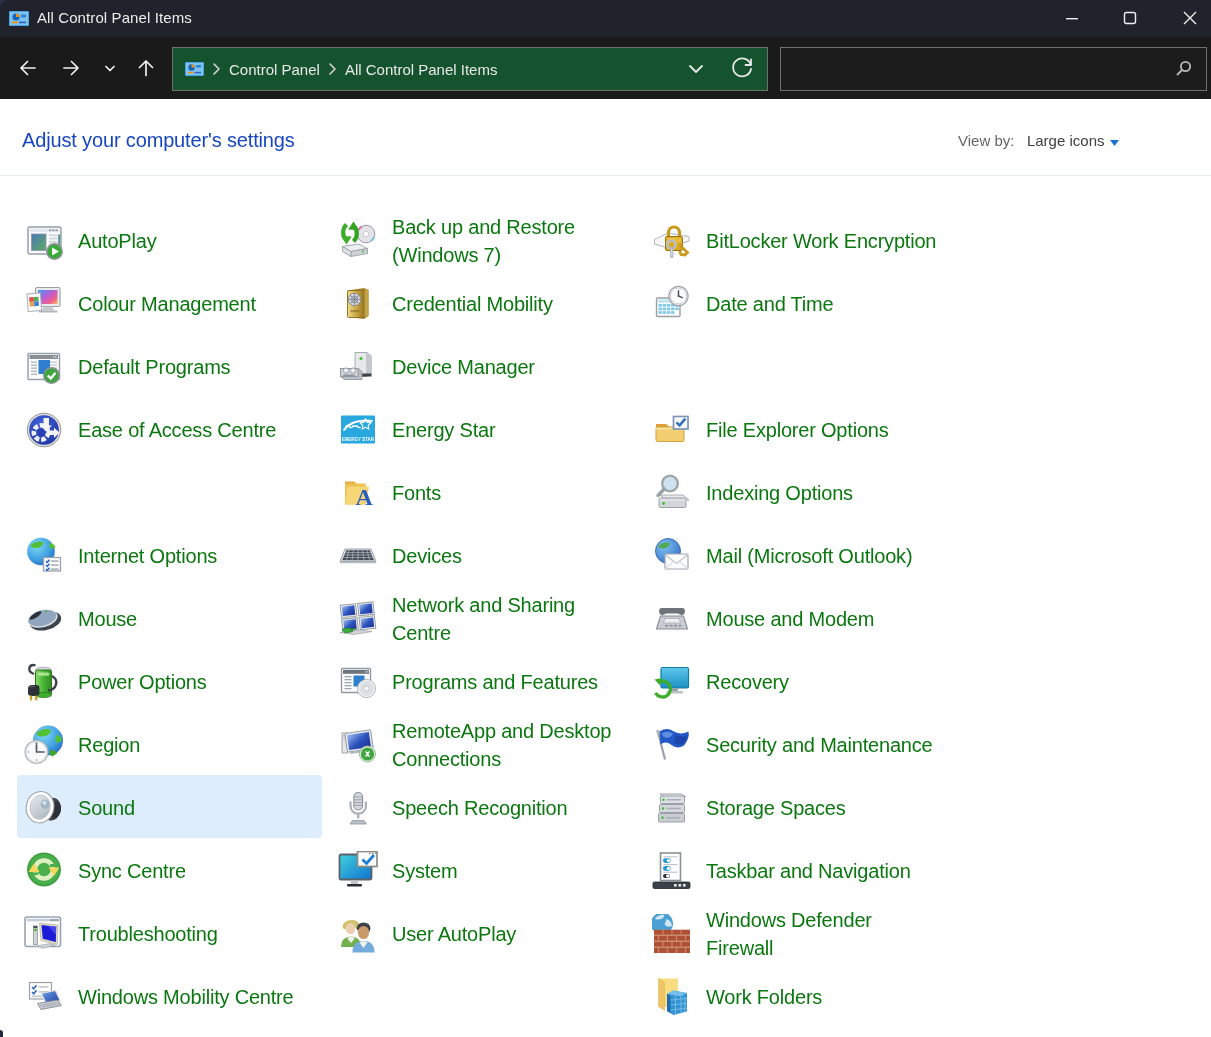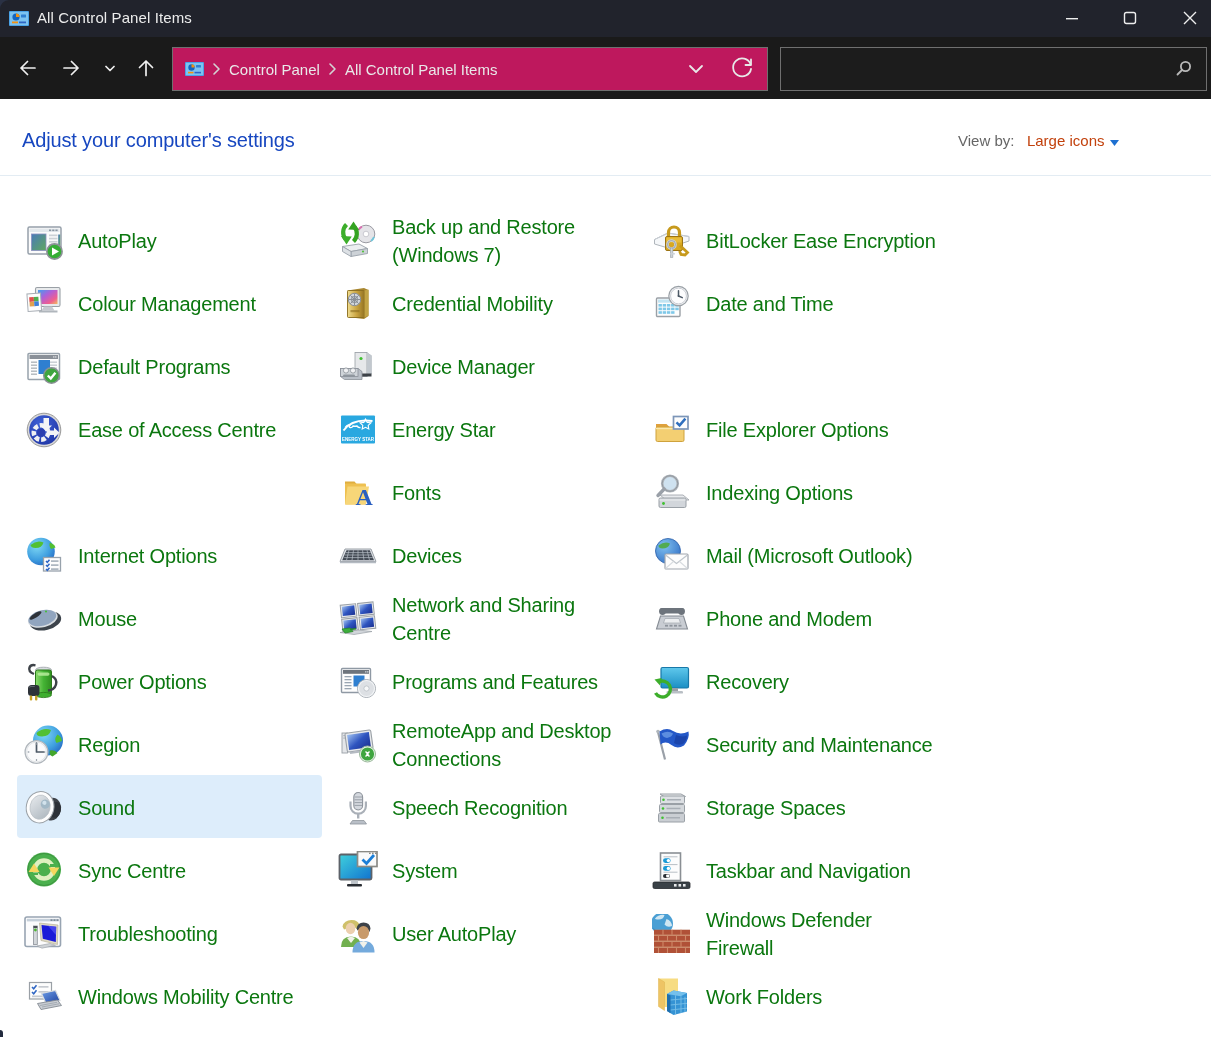--- a/index.html
+++ b/index.html
@@ -4,27 +4,27 @@
 <style>
 *{margin:0;padding:0;box-sizing:border-box}
 html,body{width:1211px;height:1037px;overflow:hidden;background:#fff;font-family:"Liberation Sans",sans-serif}
 #titlebar{position:absolute;left:0;top:0;width:1211px;height:37px;background:#21232c;border-top-left-radius:9px}
 #corner{position:absolute;left:0;top:0;width:14px;height:14px;background:#2a3144}
 #ticon{position:absolute;left:9px;top:11px}
 #ttext{position:absolute;left:37px;top:9px;font-size:15px;color:#ececec;letter-spacing:0.1px}
 .wbtn{position:absolute;top:0;height:37px;width:46px;color:#eee}
 #navbar{position:absolute;left:0;top:37px;width:1211px;height:62px;background:#1a1a1a}
 .navarrow{position:absolute;top:0;color:#f0f0f0}
-#addrbar{position:absolute;left:172px;top:10px;width:596px;height:44px;background:#be185d;border:1px solid #6f6f6f;display:flex;align-items:center}
+#addrbar{position:absolute;left:172px;top:10px;width:596px;height:44px;background:#14532d;border:1px solid #6f6f6f;display:flex;align-items:center}
 #searchbar{position:absolute;left:780px;top:10px;width:427px;height:44px;background:#1c1c1c;border:1px solid #6f6f6f}
 .crumb{color:#e9e9e9;font-size:15px}
 #header{position:absolute;left:0;top:99px;width:1211px;height:77px;background:#fff}
 #h1{position:absolute;left:22px;top:30px;font-size:20px;color:#1747c0;letter-spacing:-0.15px}
 #viewby{position:absolute;left:958px;top:33px;font-size:15px;color:#666}
-#viewsel{color:#c2410c}
+#viewsel{color:#404040}
 #divider{position:absolute;left:0;top:76px;width:1211px;height:1px;background:#e3ecf3}
 #grid{position:absolute;left:0;top:99px;width:1211px;height:682px}
 .item{position:absolute;height:63px;display:flex;align-items:center}
 .c1{left:17px}.c2{left:331px}.c3{left:645px}
 .item svg{flex:0 0 40px;margin-left:7px}
 .lbl{margin-left:14px;font-size:20px;line-height:28px;color:#0b770f;letter-spacing:-0.2px;white-space:nowrap}
 #hilite{position:absolute;left:17px;top:676px;width:305px;height:63px;background:#ddedfb;border-radius:4px}
 </style>
 </head>
 <body>
@@ -157,21 +157,21 @@
         <path d="M2.5 18.5 L16 12 L37 15.5" fill="none" stroke="#c8ced4" stroke-width="1"></path>
         <path d="M16.5 17 V11.5 a5.5 5.5 0 0 1 11 0 V17" stroke="#c79a1c" stroke-width="3.2" fill="none"></path>
         <rect x="13.5" y="15.5" width="17" height="14" rx="1.5" fill="#d8a81f" stroke="#9c7414" stroke-width="1"></rect>
         <rect x="14.5" y="16.5" width="15" height="5" fill="#e8bc3a"></rect>
         <path d="M28 24.5 L35.5 31.5 L33 34 L29 33.5 L27.5 30" stroke="#c79a1c" stroke-width="2.8" fill="none"></path>
         <circle cx="19.5" cy="23.5" r="4" fill="none" stroke="#cdd3d9" stroke-width="2.6"></circle>
         <circle cx="19.5" cy="23.5" r="4" fill="none" stroke="#8f959b" stroke-width="0.7"></circle>
         <rect x="18.3" y="27" width="2.6" height="9.5" fill="#cdd3d9" stroke="#8f959b" stroke-width="0.5"></rect>
         <rect x="18.3" y="32" width="4.5" height="1.6" fill="#cdd3d9"></rect>
       </svg>
-      <span class="lbl">BitLocker Ease Encryption</span>
+      <span class="lbl">BitLocker Work Encryption</span>
     </div>
 <div class="item c1" style="top:173.5px">
       <svg width="40" height="40" viewBox="0 0 40 40">
         <defs>
           <linearGradient id="cmg" x1="0" y1="0" x2="1" y2="1">
             <stop offset="0" stop-color="#3fa0f0"></stop>
             <stop offset="0.4" stop-color="#b05fd8"></stop>
             <stop offset="0.75" stop-color="#f05f8f"></stop>
             <stop offset="1" stop-color="#f0c05f"></stop>
           </linearGradient>
@@ -433,21 +433,21 @@
         <circle cx="10.5" cy="12.5" r="3.4" fill="#6d747c"></circle>
         <circle cx="29.5" cy="12.5" r="3.4" fill="#6d747c"></circle>
         <path d="M13 19.5 h14 l1.5 4.5 h-17 z" fill="#eceef0" stroke="#a0a6ae" stroke-width="0.7"></path>
         <g fill="#8d939b">
           <rect x="13" y="25.8" width="3" height="1.8"></rect>
           <rect x="17.5" y="25.8" width="3" height="1.8"></rect>
           <rect x="22" y="25.8" width="3" height="1.8"></rect>
           <rect x="26.5" y="25.8" width="3" height="1.8"></rect>
         </g>
       </svg>
-      <span class="lbl">Phone and Modem</span>
+      <span class="lbl">Mouse and Modem</span>
     </div>
 <div class="item c1" style="top:551.5px">
       <svg width="40" height="40" viewBox="0 0 40 40">
         <defs>
           <linearGradient id="pg" x1="0" y1="0" x2="1" y2="0">
             <stop offset="0" stop-color="#8fdc6f"></stop>
             <stop offset="0.5" stop-color="#45b435"></stop>
             <stop offset="1" stop-color="#2f8f1f"></stop>
           </linearGradient>
         </defs>

